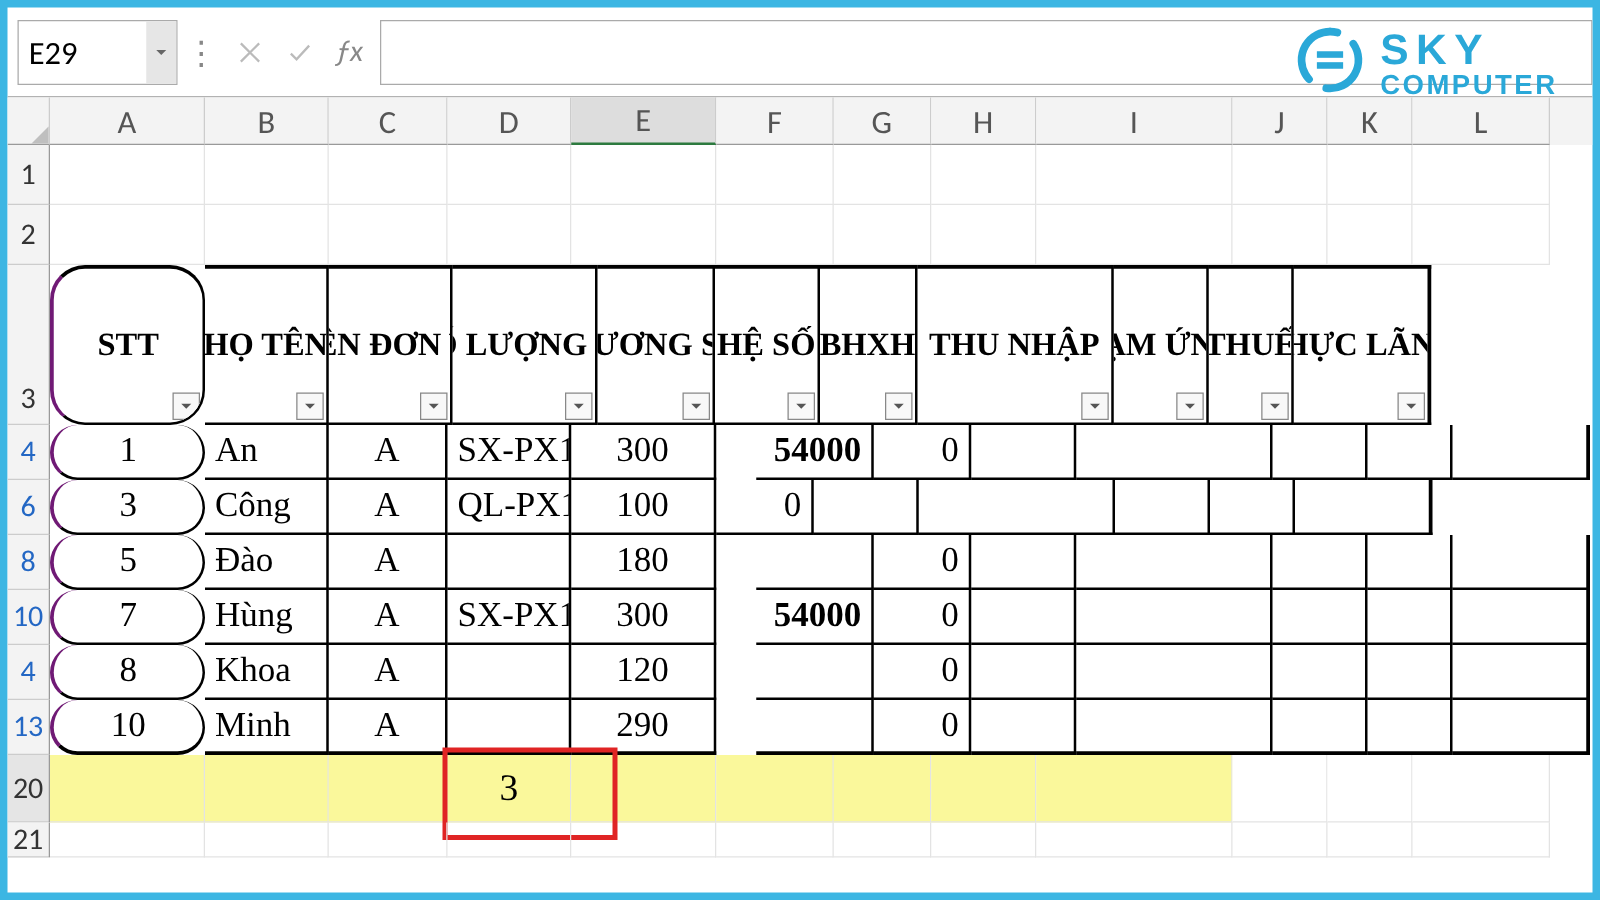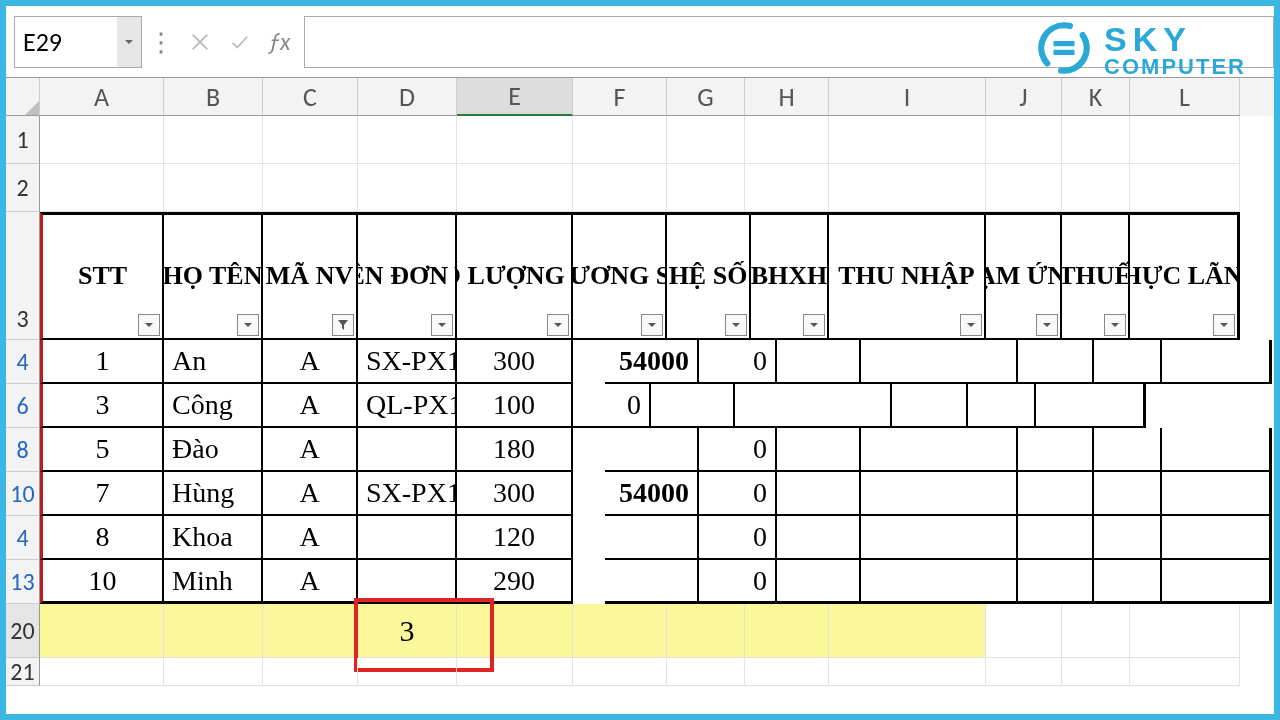--- a/index.html
+++ b/index.html
@@ -114,21 +114,21 @@
     border-right: 1px solid #e3e3e3;
     border-bottom: 1px solid #e3e3e3;
     display: flex; align-items: center;
     font-size: 28px;
     padding: 0 8px;
     overflow: hidden;
     white-space: nowrap;
   }
 
   .tbl-border-top { border-top: 3px solid #000; }
-  .tbl-border-left { border-left: 3px solid #b91c1c; }
+  .tbl-border-left { border-left: 3px solid #701a75; border-radius: 28px; }
   .tbl-border-right { border-right: 3px solid #000 !important; }
   .tbl-border-bottom { border-bottom: 3px solid #000 !important; }
   .tbl-cell-r { border-right: 2.5px solid #000 !important; }
   .tbl-cell-b { border-bottom: 2.5px solid #000 !important; }
 
   .hdr {
     font-family: "Times New Roman", serif;
     font-weight: bold;
     font-size: 26px;
     justify-content: center;
@@ -267,28 +267,20 @@
           <svg viewBox="0 0 12 12">
             <path d="M2 4 L6 8 L10 4 Z" fill="#555"></path>
           </svg>
         </div>
     </div>
     <div class="cell hdr wB tbl-border-top tbl-cell-r tbl-cell-b">
       <span>HỌ TÊN</span>
       <div class="filter-btn">
           <svg viewBox="0 0 12 12">
             <path d="M2 4 L6 8 L10 4 Z" fill="#555"></path>
-          </svg>
-        </div>
-    </div>
-    <div class="cell hdr wC tbl-border-top tbl-cell-r tbl-cell-b">
-      <span>MÃ NV</span>
-      <div class="filter-btn">
-          <svg viewBox="0 0 12 12">
-            <path d="M1 1 L11 1 L7 6 L7 11 L5 9 L5 6 Z" fill="#555"></path>
           </svg>
         </div>
     </div>
     <div class="cell hdr hdr-multiline wD tbl-border-top tbl-cell-r tbl-cell-b">
       <span>TÊN ĐƠN VỊ</span>
       <div class="filter-btn">
           <svg viewBox="0 0 12 12">
             <path d="M2 4 L6 8 L10 4 Z" fill="#555"></path>
           </svg>
         </div>

